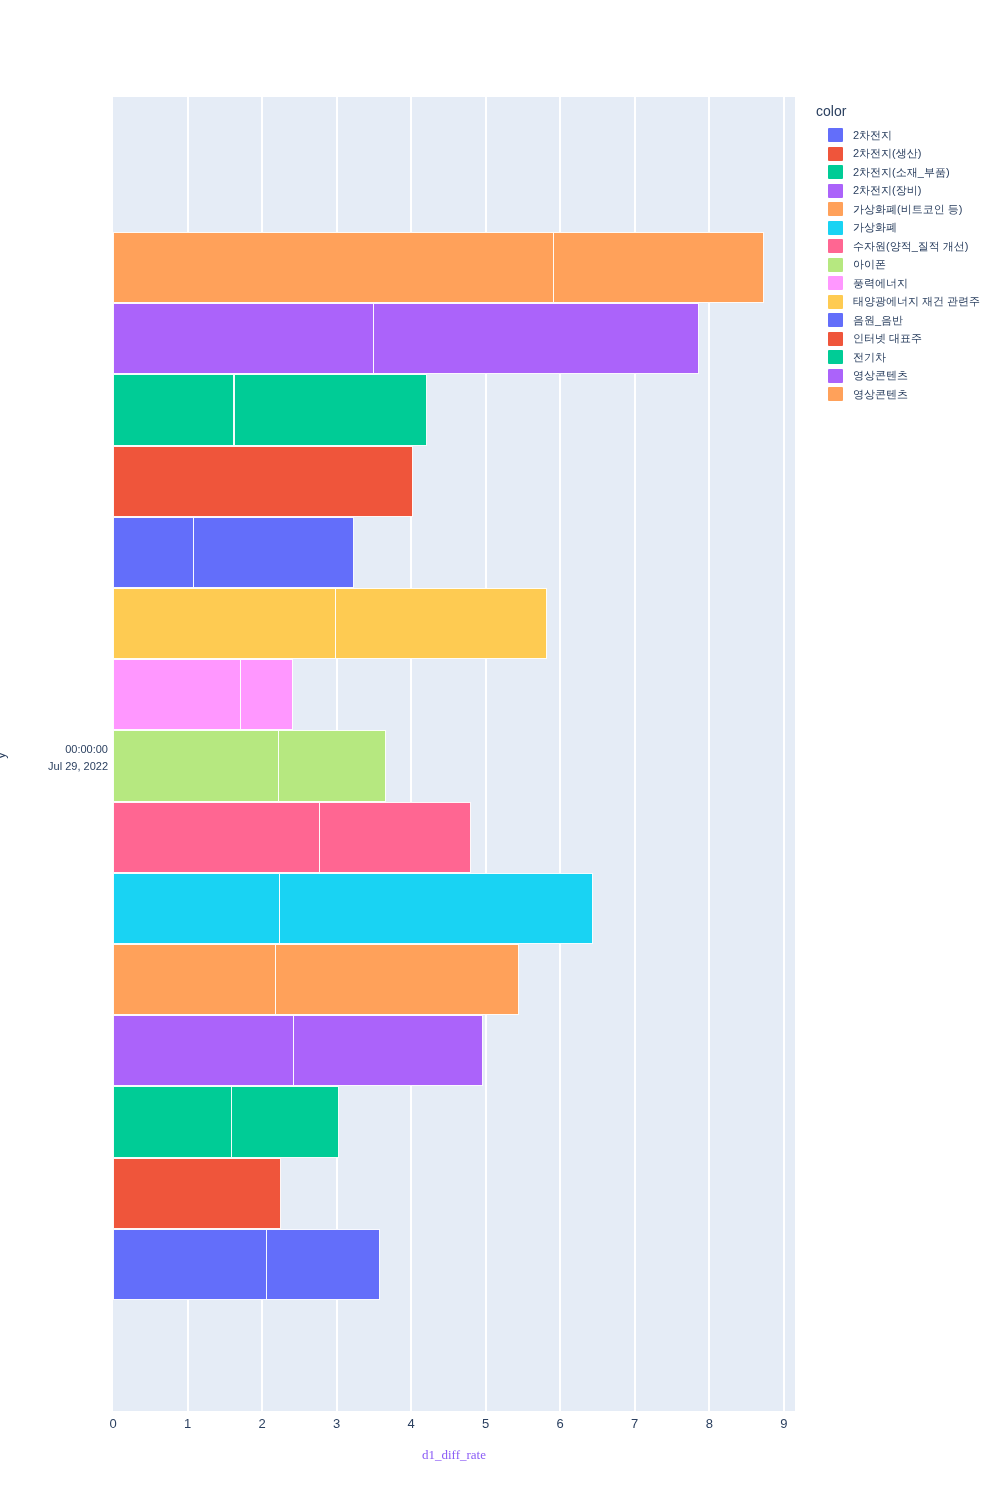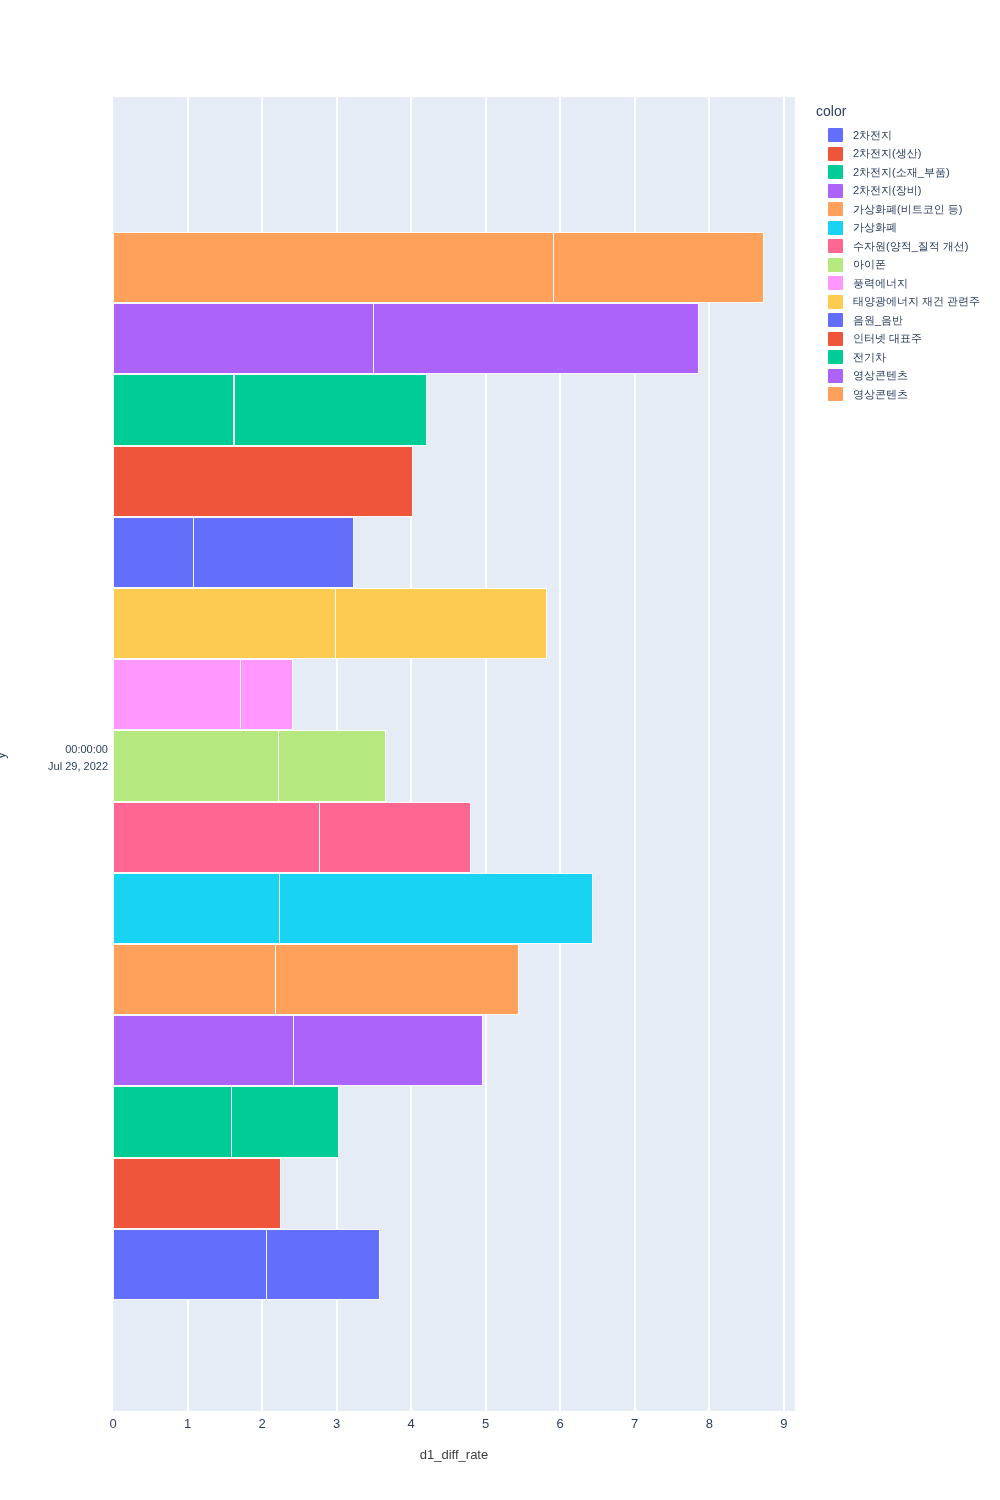--- a/index.html
+++ b/index.html
@@ -63,21 +63,22 @@
     font-size: 13px;
     color: #2a3f5f;
     text-align: center;
   }
   #x-axis-title {
     position: absolute;
     left: 113px; top: 1447px;
     width: 682px;
     text-align: center;
     font-size: 13px;
-    color: #404040;
+    color: #8b5cf6;
+    font-family: Liberation Serif, serif;
   }
   #y-ticklabel {
     position: absolute;
     left: 10px; top: 741px;
     width: 98px;
     text-align: right;
     font-size: 11px;
     line-height: 17px;
     color: #2a3f5f;
     white-space: pre-line;

